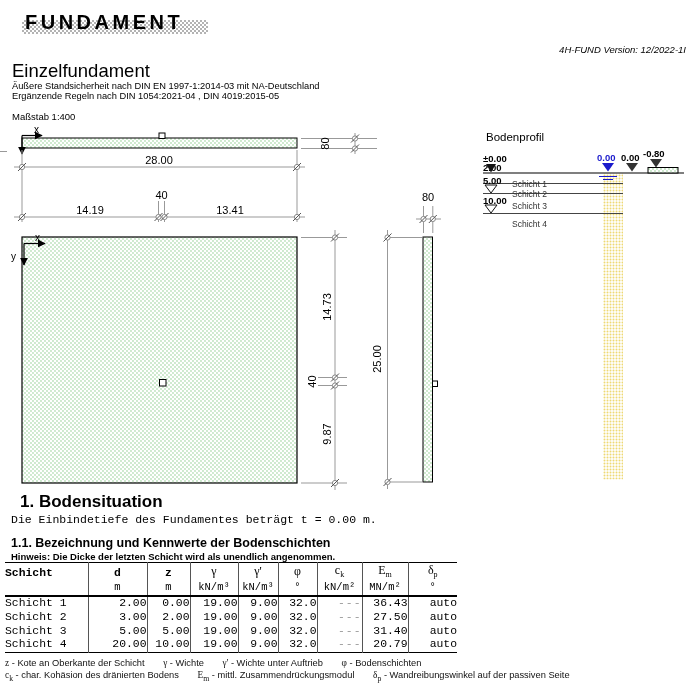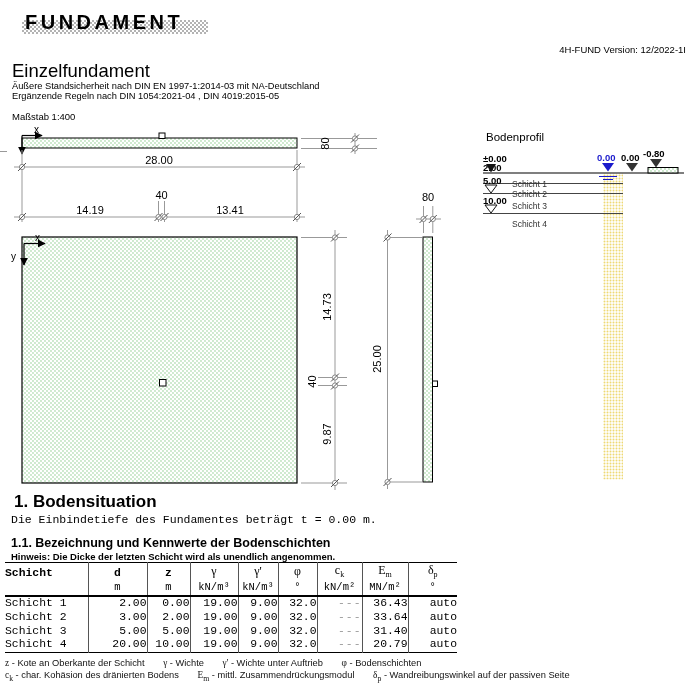--- a/index.html
+++ b/index.html
@@ -3,26 +3,26 @@
 <meta charset="utf-8">
 <style>
   html,body{margin:0;padding:0;background:#fff;}
   body{width:690px;height:696px;position:relative;overflow:hidden;
        font-family:"Liberation Sans",sans-serif;color:#000;}
   .abs{position:absolute;}
   
   .band{left:22px;top:20px;width:186px;height:14px;
         background:repeating-conic-gradient(#b3b3b3 0 25%,#ffffff 0 50%) 0 0/4px 4px;}
   .band-title{left:25px;top:11px;font-size:20px;font-weight:bold;letter-spacing:3.5px;}
-  .version{right:4px;top:44px;font-size:9.5px;}
+  .version{right:4px;top:44px;font-size:9.5px;font-style:italic;}
   .doc-title{left:12px;top:60px;font-size:18.5px;}
   .sub{left:12px;font-size:9.3px;}
   .scale{left:12px;top:111px;font-size:9.5px;}
   
-  .h1{left:14px;top:492px;font-size:17px;font-weight:bold;text-align:center;}
+  .h1{left:20px;top:492px;font-size:17px;font-weight:bold;text-align:center;}
   .mono-line{left:11px;top:513px;font-size:11.5px;font-family:"Liberation Mono",monospace;}
   .h2{left:11px;top:536px;font-size:12.5px;font-weight:bold;}
   .note{left:11px;top:551px;font-size:9.5px;font-weight:bold;}
   
   table.soil{left:5px;top:562px;position:absolute;border-collapse:collapse;width:452px;
              font-family:"Liberation Mono",monospace;font-size:11.4px;
              border-top:1px solid #000;border-bottom:1px solid #000;}
   table.soil td{padding:0;white-space:nowrap;}
   td.sep{border-right:1px solid #555;}
   tr.hrow1 td{height:16px;font-weight:bold;text-align:center;vertical-align:bottom;}
@@ -242,21 +242,21 @@
     <td class="num">auto</td>
   </tr>
   <tr class="brow">
     <td class="sep cname">Schicht 2</td>
     <td class="sep num">3.00</td>
     <td class="sep num">2.00</td>
     <td class="sep num">19.00</td>
     <td class="sep num">9.00</td>
     <td class="sep num">32.0</td>
     <td class="sep num na">---</td>
-    <td class="sep num">33.64</td>
+    <td class="sep num">27.50</td>
     <td class="num">auto</td>
   </tr>
   <tr class="brow">
     <td class="sep cname">Schicht 3</td>
     <td class="sep num">5.00</td>
     <td class="sep num">5.00</td>
     <td class="sep num">19.00</td>
     <td class="sep num">9.00</td>
     <td class="sep num">32.0</td>
     <td class="sep num na">---</td>

